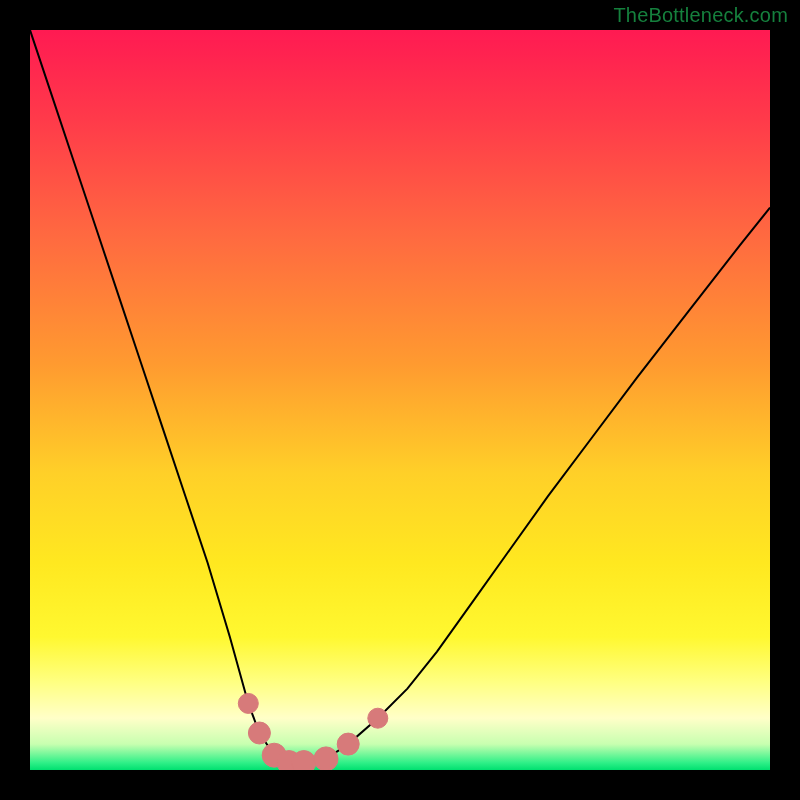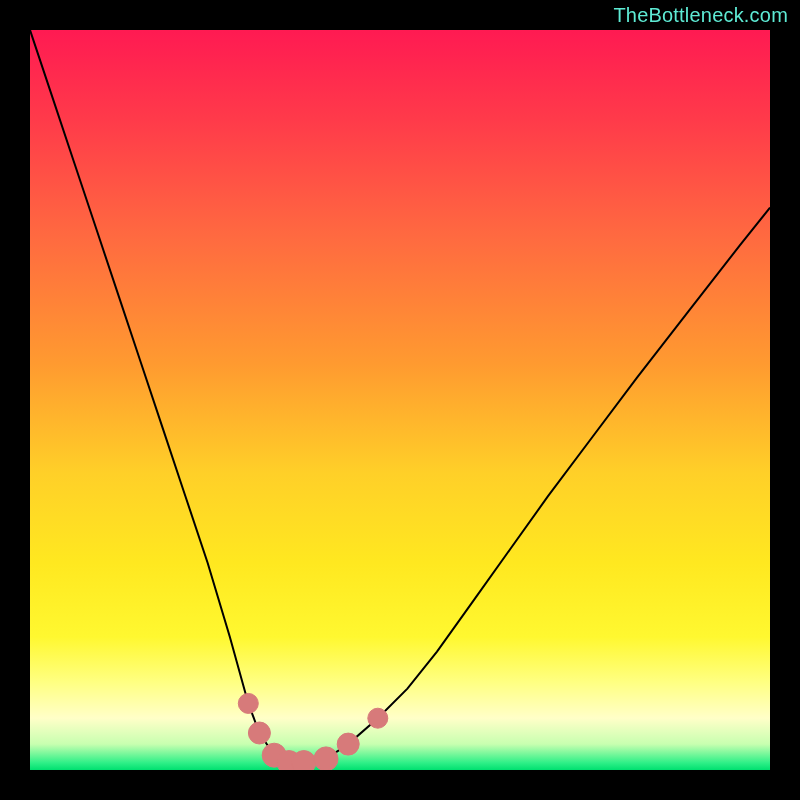--- a/index.html
+++ b/index.html
@@ -16,21 +16,21 @@
     top: 0;
     left: 0;
     width: 800px;
     height: 800px;
     background: #000000;
   }
   .watermark {
     position: absolute;
     top: 4px;
     right: 12px;
-    color: #5eead4;
+    color: #15803d;
     font-size: 20px;
     font-weight: 500;
     letter-spacing: 0.2px;
     z-index: 50;
   }
   .plot {
     position: absolute;
     left: 30px;
     top: 30px;
     width: 740px;

